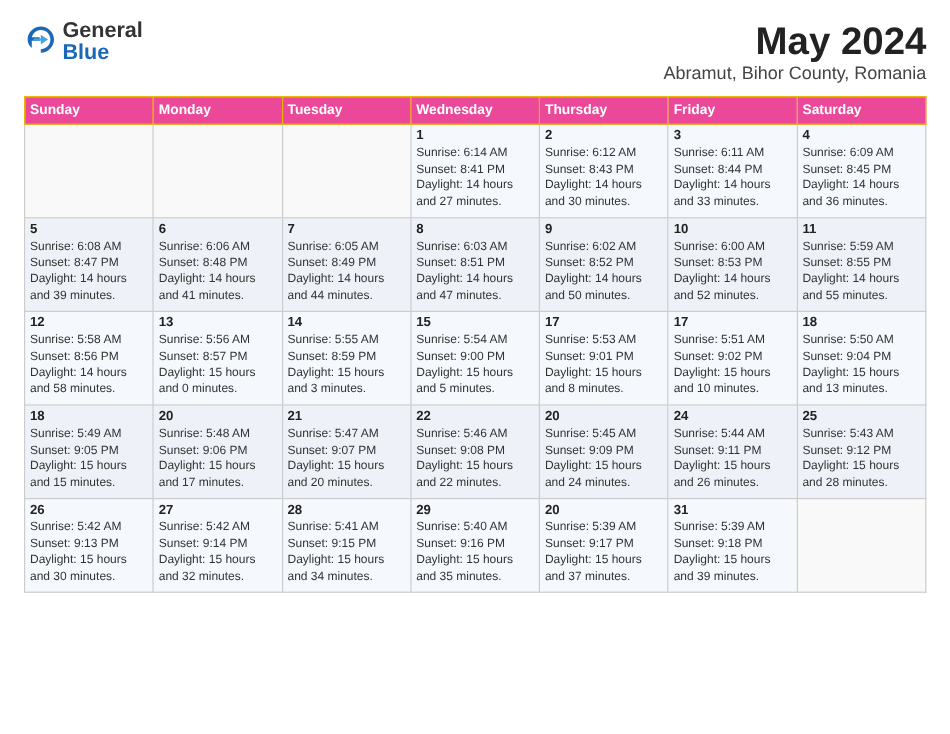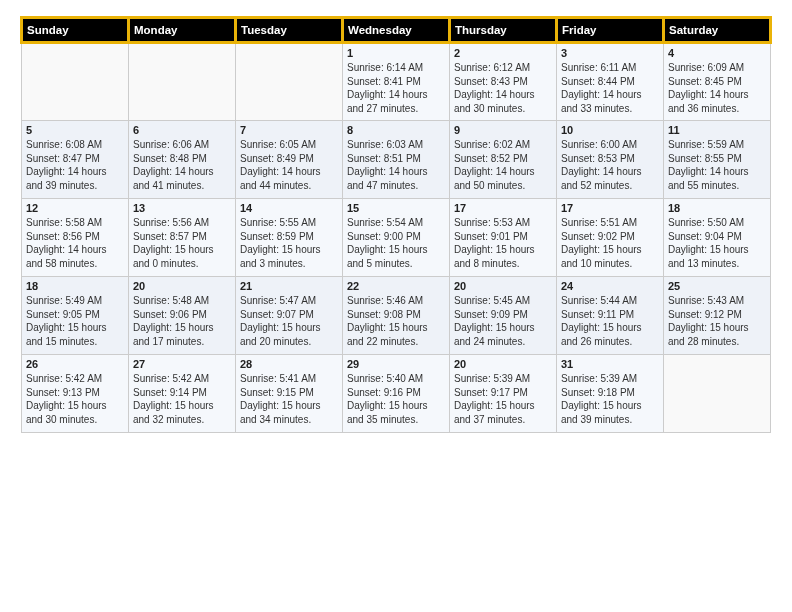--- a/index.html
+++ b/index.html
@@ -50,27 +50,27 @@
     .subtitle {
       font-size: 15px;
       color: #444;
     }
     .calendar {
       width: 100%;
       border-collapse: collapse;
       table-layout: fixed;
     }
     .calendar thead tr th {
-      background-color: #000000;
+      background-color: #ec4899;
       color: #fff;
       font-size: 11.5px;
       font-weight: bold;
       padding: 5px 4px;
       text-align: left;
-      border: 3px solid #eab308;
+      border: 1px solid #eab308;
     }
     .calendar tbody tr td {
       border: 1px solid #ccc;
       vertical-align: top;
       padding: 3px 4px;
       font-size: 9px;
       color: #333;
       height: 78px;
       background: #fff;
     }
@@ -93,20 +93,37 @@
       line-height: 1.35;
     }
     .empty-cell {
       background: #f9f9f9 !important;
     }
   </style>
 </head>
 <body>
 
 <div class="page">
+  <div class="header">
+    <div class="logo">
+      <svg class="logo-icon" viewBox="0 0 28 28">
+        <path d="M14 2 C8 2 3 7 3 13 C3 16 4.5 18.5 6.5 20 L6.5 14 L13 14 L13 11 L6.5 11 C7.5 7.5 10.5 5 14 5 C18.5 5 22 8.5 22 13 C22 17.5 18.5 21 14 21 L14 24 C20 24 25 19 25 13 C25 7 20 2 14 2 Z" fill="#1a69b8"></path>
+        <path d="M14 21 C10.5 21 7.5 18.5 6.5 15 L13 15 L13 18 L19 13 L13 8 L13 11 L6 11" fill="none" stroke="#1a69b8" stroke-width="0"></path>
+        <polygon points="20,13 14,9 14,12 8,12 8,14 14,14 14,17" fill="#4aa3e0"></polygon>
+      </svg>
+      <div class="logo-text">
+        <span class="logo-general">General</span>
+        <span class="logo-blue">Blue</span>
+      </div>
+    </div>
+    <div class="title-block">
+      <div class="main-title">May 2024</div>
+      <div class="subtitle">Abramut, Bihor County, Romania</div>
+    </div>
+  </div>
 
   <table class="calendar">
     <thead>
       <tr>
       <th>Sunday</th>
           <th>Monday</th>
           <th>Tuesday</th>
           <th>Wednesday</th>
           <th>Thursday</th>
           <th>Friday</th>

